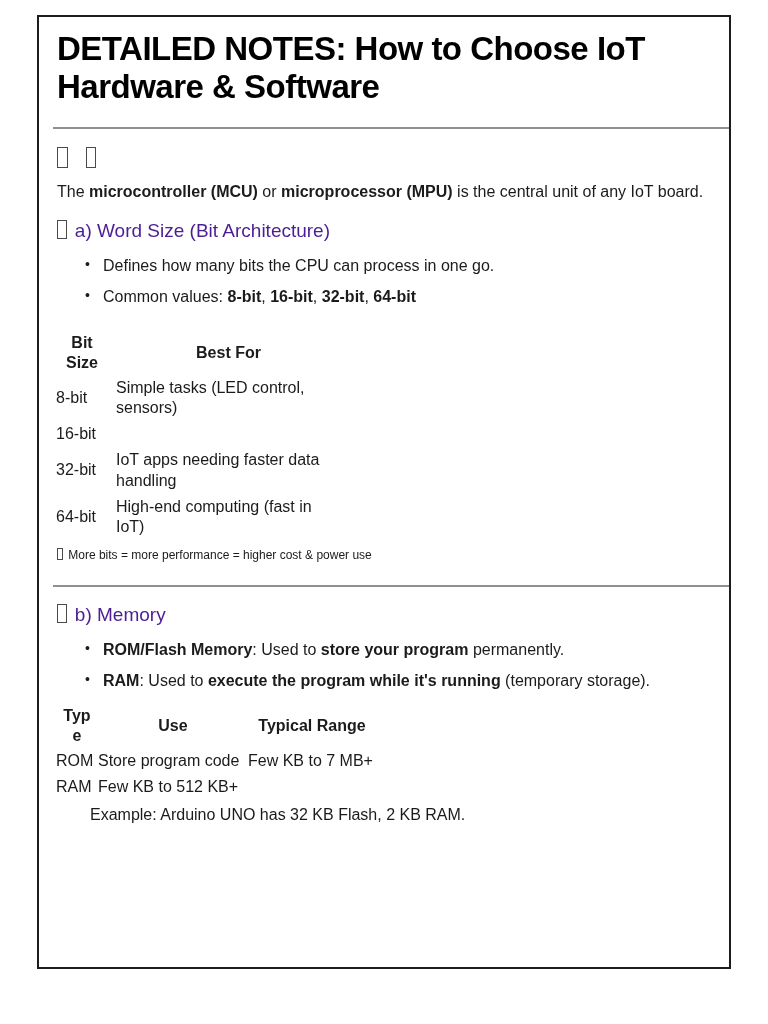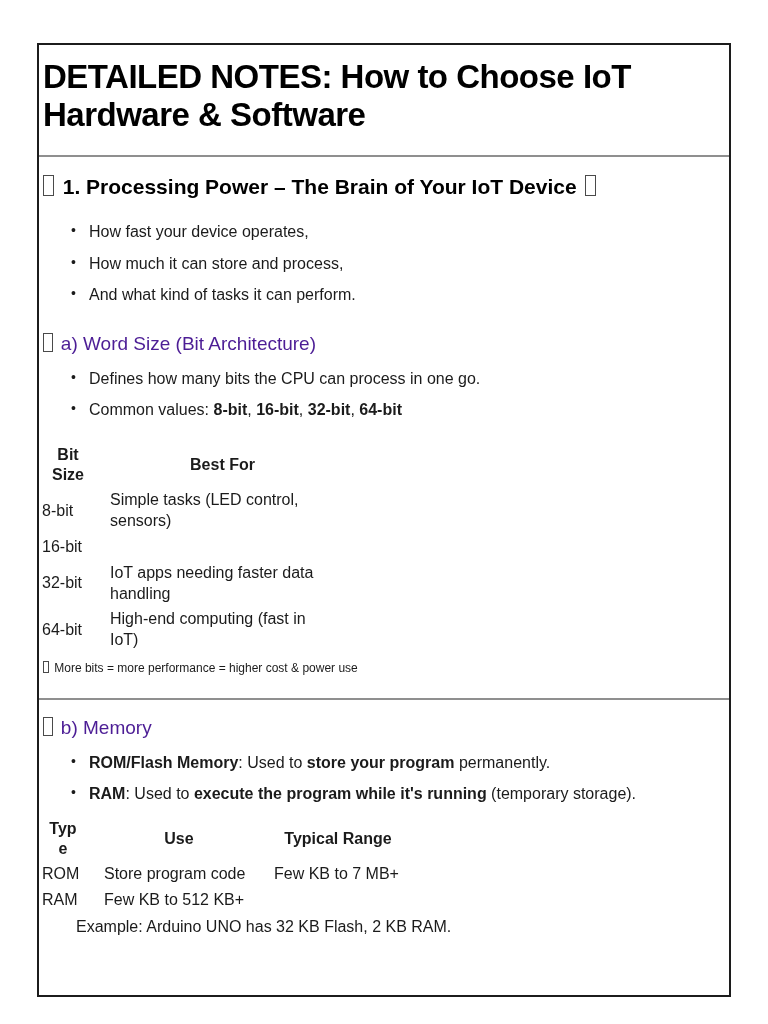--- a/index.html
+++ b/index.html
@@ -7,27 +7,27 @@
     padding: 0;
     background: #ffffff;
     width: 768px;
     height: 1024px;
     font-family: "Liberation Sans", "DejaVu Sans", sans-serif;
     color: #1b1b1b;
   }
   .page {
     position: absolute;
     left: 37px;
-    top: 43px;
+    top: 15px;
     width: 694px;
     height: 954px;
     box-sizing: border-box;
     border: 2px solid #1c1c1c;
     background: #ffffff;
-    padding: 0 4px 0 3px;
+    padding: 0 4px 0 17px;
     display: flex;
     flex-direction: column;
     overflow: hidden;
   }
   .rule {
     border: none;
     border-top: 2px solid #8f8f8f;
     margin: 0 -4px 0 -3px;
   }
   .doc-title {
@@ -89,32 +89,32 @@
     box-sizing: border-box;
   }
   .tofu.lead  { margin-right: 0.42em; }
   .tofu.trail { margin-left: 0.42em; }
   .tofu.small { border-width: 1.2px; }
   
   .tbl { margin: 12px 0 0 0; font-size: 16px; }
   .tbl .trow {
     display: grid;
     align-items: center;
-    column-gap: 16px;
+    column-gap: 8px;
     padding: 2.5px 0;
   }
   .tbl1 .trow { grid-template-columns: 52px 225px; }
   .tbl .th {
     font-weight: bold;
     text-align: center;
     line-height: 1.25;
   }
   .tbl .td { line-height: 1.3; }
   
-  .tbl2 .trow { grid-template-columns: 42px 150px 128px; column-gap: 20px; }
+  .tbl2 .trow { grid-template-columns: 42px 150px 128px; column-gap: 0; }
   .type-wrap {
     display: inline-block;
     width: 30px;
     word-break: break-all;
   }
   .example-row {
     padding: 3px 0 2px 34px;
     font-size: 16px;
     line-height: 1.38;
   }
@@ -127,30 +127,26 @@
 </style>
 </head>
 <body>
 
 <div class="page">
 
   <div class="doc-title">DETAILED NOTES: How to Choose IoT Hardware &amp; Software</div>
 
   <hr class="rule">
 
-  <h2 class="sec-heading"><span class="tofu lead"></span><span>1. Processing Power – The Brain of Your IoT Device</span><span class="tofu trail"></span></h2>
+  <h2 class="sec-heading"><span class="tofu lead"></span><span class="tofu trail"></span></h2>
 
   <div class="para">
+    <div><span>The </span><span class="b">microcontroller (MCU)</span><span> or </span><span class="b">microprocessor (MPU)</span><span> is the central unit of any IoT board.</span></div>
   </div>
 
-  <ul class="bullets">
-    <li>How fast your device operates,</li>
-    <li>How much it can store and process,</li>
-    <li>And what kind of tasks it can perform.</li>
-  </ul>
 
   <h3 class="sub-heading"><span class="tofu lead small"></span><span>a) Word Size (Bit Architecture)</span></h3>
 
   <ul class="bullets">
     <li>Defines how many bits the CPU can process in one go.</li>
     <li><span>Common values: </span><span class="b">8-bit</span><span>, </span><span class="b">16-bit</span><span>, </span><span class="b">32-bit</span><span>, </span><span class="b">64-bit</span></li>
   </ul>
 
   <div class="tbl tbl1">
     <div class="trow">

